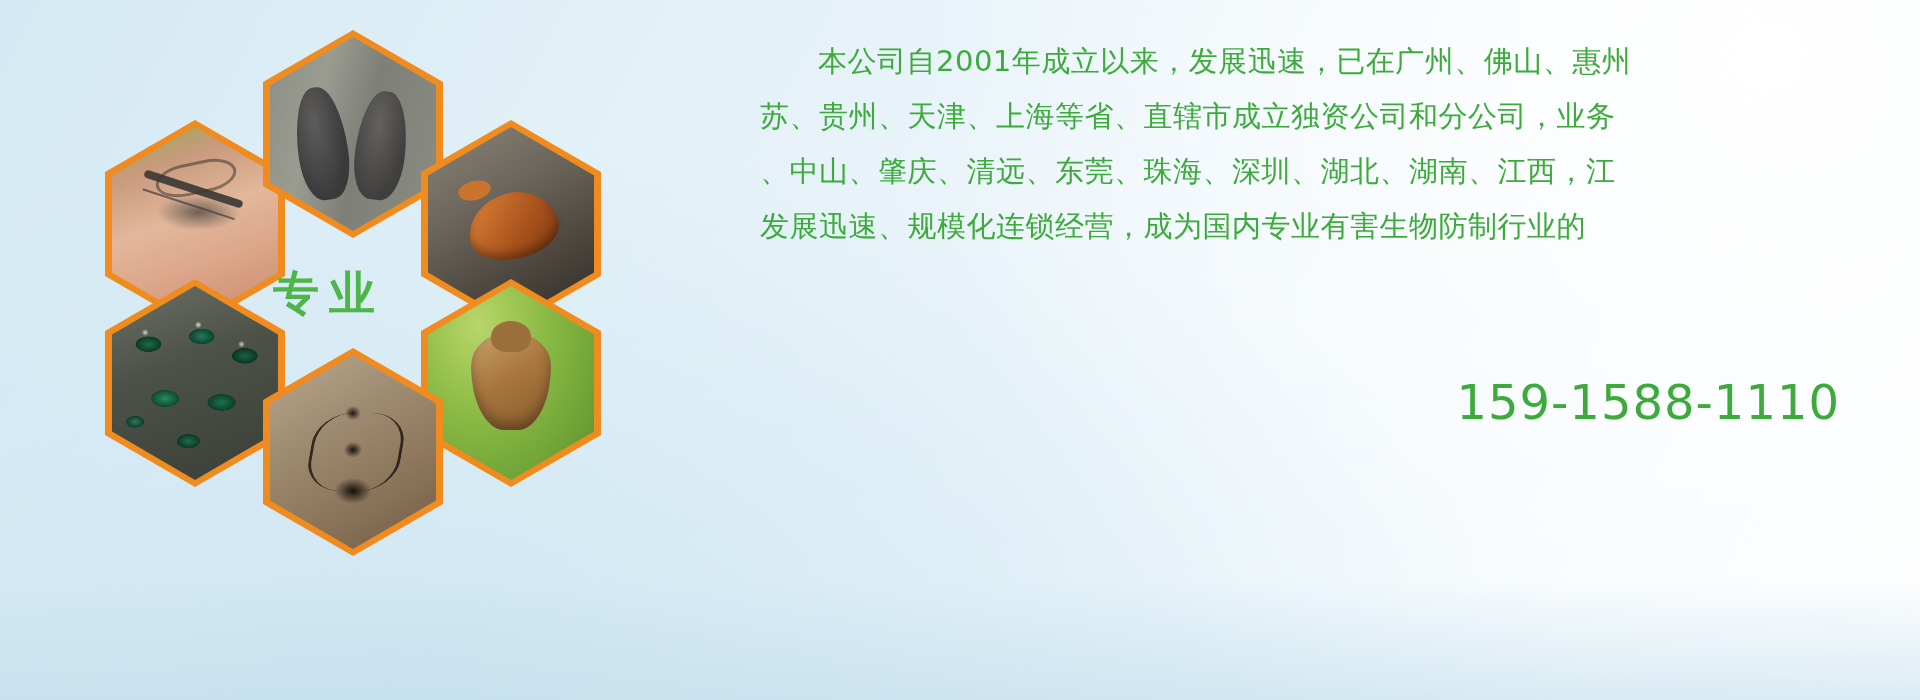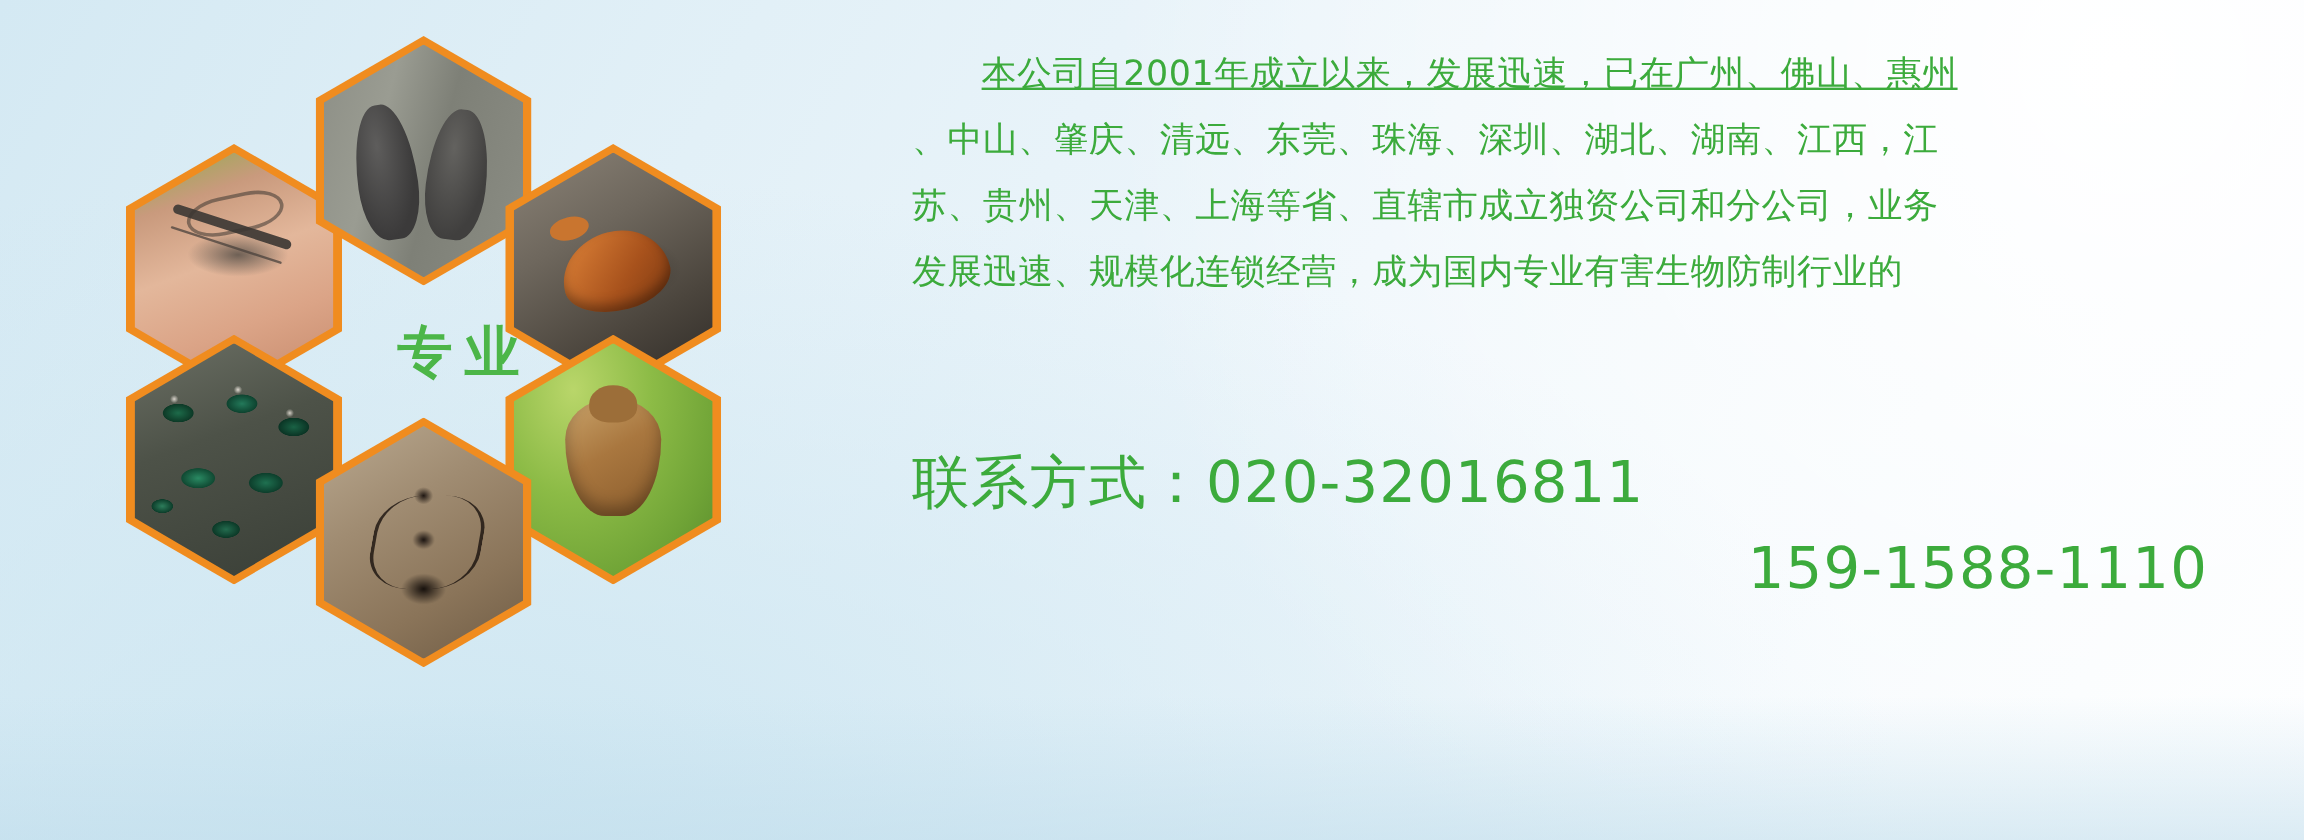--- a/index.html
+++ b/index.html
@@ -161,21 +161,21 @@
     content:""; position:absolute; left:24%; top:30%;
     width:52%; height:40%;
     border-left:3px solid rgba(25,18,14,.8);
     border-right:3px solid rgba(25,18,14,.8);
     transform:skewX(-10deg);
     border-radius:40%;
   }
   .hex-label{
     position:absolute; inset:0;
     display:flex; flex-direction:column;
-    align-items:flex-end; justify-content:center;
+    align-items:flex-start; justify-content:center;
     gap:4px;
   }
   .hex-label span{
     color:#4cb648;
     font-size:46px;
     font-weight:bold;
     letter-spacing:10px;
     text-indent:10px;
     line-height:1;
   }
@@ -184,21 +184,21 @@
   .content { position:absolute; left:760px; top:34px; width:1080px; }
 
   .about-paragraph{
     color:#3cab3c;
     font-size:29px;
     line-height:55px;
     letter-spacing:.5px;
     font-weight:normal;
   }
   .about-paragraph p{ white-space:nowrap; }
-  .about-paragraph p.indent{ text-indent:58px;text-decoration:underline; }
+  .about-paragraph p.indent{ text-indent:58px; }
 
   .contact{
     margin-top:112px;
     color:#3cab3c;
     font-weight:normal;
   }
   .contact .line{
     font-size:48px;
     line-height:72px;
     letter-spacing:1px;
@@ -254,25 +254,24 @@
         <span>专业</span>
       </div>
     </div>
 
   </div>
 
   <div class="content">
 
     <div class="about-paragraph">
       <p class="indent">本公司自2001年成立以来，发展迅速，已在广州、佛山、惠州</p>
+      <p>苏、贵州、天津、上海等省、直辖市成立独资公司和分公司，业务</p>
       <p>、中山、肇庆、清远、东莞、珠海、深圳、湖北、湖南、江西，江</p>
-      <p>苏、贵州、天津、上海等省、直辖市成立独资公司和分公司，业务</p>
       <p>发展迅速、规模化连锁经营，成为国内专业有害生物防制行业的</p>
     </div>
 
     <div class="contact">
-      <div class="line first">联系方式：020-32016811</div>
       <div class="line second">159-1588-1110</div>
     </div>
 
   </div>
 
 </div>
 
 </body></html>

